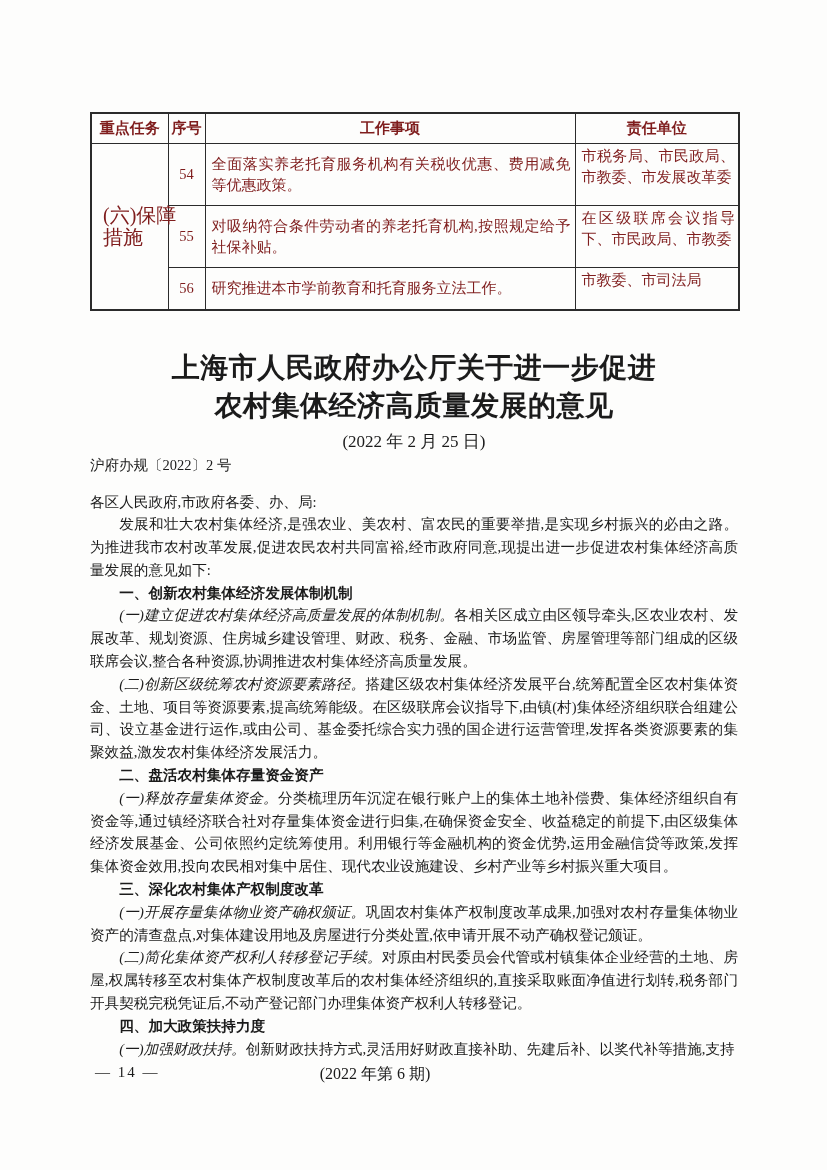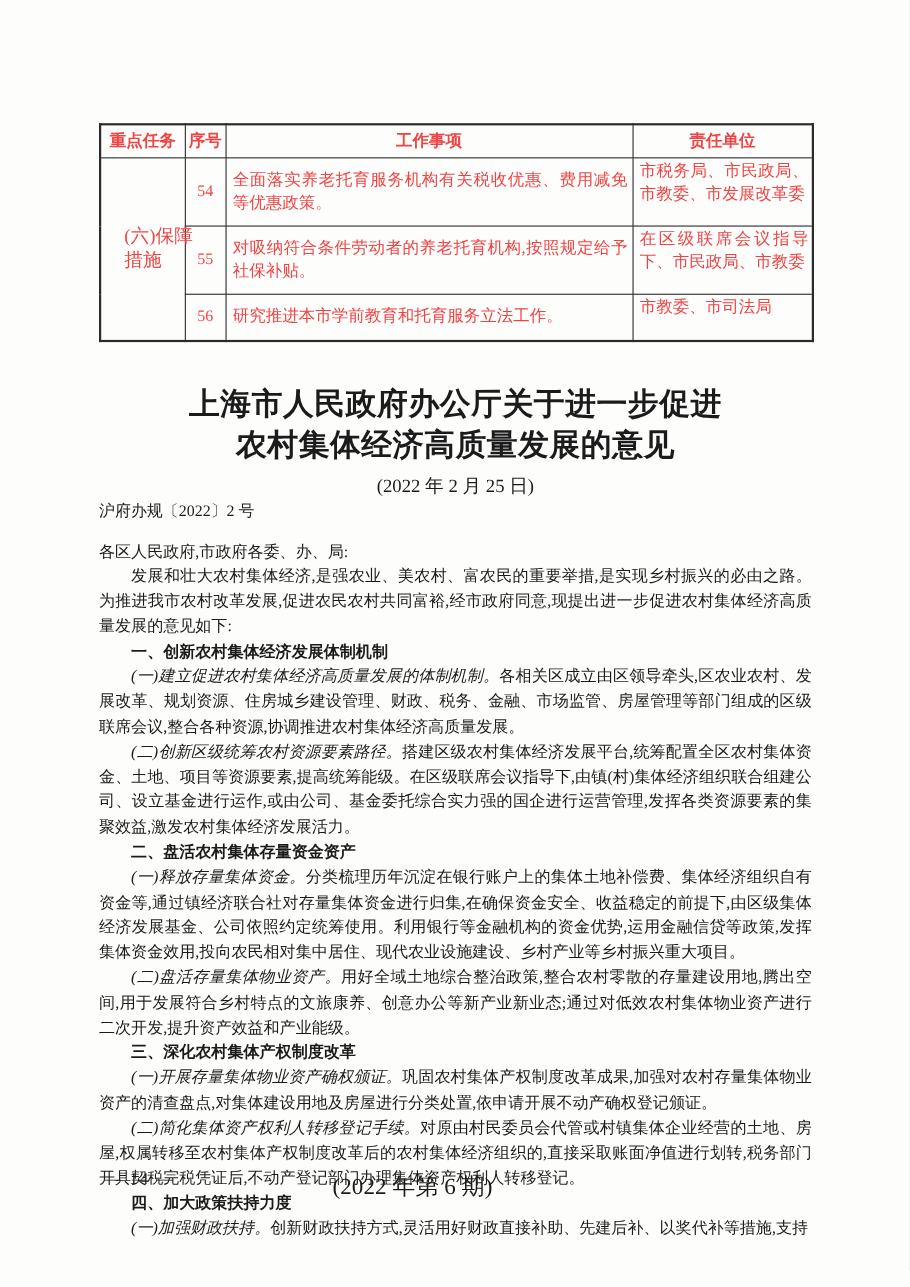--- a/index.html
+++ b/index.html
@@ -18,37 +18,37 @@
     top: 112px;
     width: 648px;
   }
 
   
   table.tasks {
     border-collapse: collapse;
     width: 648px;
     table-layout: fixed;
     font-size: 15px;
-    color: #ef4444;
+    color: #7f1d1d;
   }
   table.tasks th, table.tasks td { border: 1px solid #2b2b2b; }
   table.tasks { border: 2px solid #2b2b2b; }
   table.tasks th {
     font-weight: bold;
     text-align: center;
     height: 27px;
     padding: 1px 2px;
     font-size: 15px;
   }
   td.col-group {
     vertical-align: middle;
-    padding: 2px 2px 2px 21px;
+    padding: 2px 2px 2px 11px;
     white-space: pre;
     line-height: 22px;
-    font-size: 17px;
+    font-size: 20px;
   }
   td.col-no { text-align: center; vertical-align: middle; font-size: 14.5px; }
   td.col-task {
     text-align: justify;
     vertical-align: middle;
     padding: 2px 4px 2px 6px;
     line-height: 20.5px;
   }
   td.col-unit {
     text-align: justify;
@@ -103,21 +103,21 @@
     top: 1064px;
     font-size: 15px;
     letter-spacing: 2px;
   }
   .footer-issue {
     position: absolute;
     left: 0;
     top: 1064px;
     width: 750px;
     text-align: center;
-    font-size: 21px;
+    font-size: 16px;
   }
 </style>
 </head>
 <body>
 
 <div class="page">
   <div class="inner">
 
     <table class="tasks">
       <colgroup>
@@ -163,21 +163,20 @@
     </div>
 
     <div class="body-text" id="body-paragraphs">
         <p class="salutation">各区人民政府,市政府各委、办、局:</p>
         <p class="body">发展和壮大农村集体经济,是强农业、美农村、富农民的重要举措,是实现乡村振兴的必由之路。为推进我市农村改革发展,促进农民农村共同富裕,经市政府同意,现提出进一步促进农村集体经济高质量发展的意见如下:</p>
         <p class="heading">一、创新农村集体经济发展体制机制</p>
         <p class="item"><span class="lead">(一)建立促进农村集体经济高质量发展的体制机制。</span>各相关区成立由区领导牵头,区农业农村、发展改革、规划资源、住房城乡建设管理、财政、税务、金融、市场监管、房屋管理等部门组成的区级联席会议,整合各种资源,协调推进农村集体经济高质量发展。</p>
         <p class="item"><span class="lead">(二)创新区级统筹农村资源要素路径。</span>搭建区级农村集体经济发展平台,统筹配置全区农村集体资金、土地、项目等资源要素,提高统筹能级。在区级联席会议指导下,由镇(村)集体经济组织联合组建公司、设立基金进行运作,或由公司、基金委托综合实力强的国企进行运营管理,发挥各类资源要素的集聚效益,激发农村集体经济发展活力。</p>
         <p class="heading">二、盘活农村集体存量资金资产</p>
         <p class="item"><span class="lead">(一)释放存量集体资金。</span>分类梳理历年沉淀在银行账户上的集体土地补偿费、集体经济组织自有资金等,通过镇经济联合社对存量集体资金进行归集,在确保资金安全、收益稳定的前提下,由区级集体经济发展基金、公司依照约定统筹使用。利用银行等金融机构的资金优势,运用金融信贷等政策,发挥集体资金效用,投向农民相对集中居住、现代农业设施建设、乡村产业等乡村振兴重大项目。</p>
-        <p class="item"><span class="lead">(二)盘活存量集体物业资产。</span>用好全域土地综合整治政策,整合农村零散的存量建设用地,腾出空间,用于发展符合乡村特点的文旅康养、创意办公等新产业新业态;通过对低效农村集体物业资产进行二次开发,提升资产效益和产业能级。</p>
         <p class="heading">三、深化农村集体产权制度改革</p>
         <p class="item"><span class="lead">(一)开展存量集体物业资产确权颁证。</span>巩固农村集体产权制度改革成果,加强对农村存量集体物业资产的清查盘点,对集体建设用地及房屋进行分类处置,依申请开展不动产确权登记颁证。</p>
         <p class="item"><span class="lead">(二)简化集体资产权利人转移登记手续。</span>对原由村民委员会代管或村镇集体企业经营的土地、房屋,权属转移至农村集体产权制度改革后的农村集体经济组织的,直接采取账面净值进行划转,税务部门开具契税完税凭证后,不动产登记部门办理集体资产权利人转移登记。</p>
         <p class="heading">四、加大政策扶持力度</p>
         <p class="item"><span class="lead">(一)加强财政扶持。</span>创新财政扶持方式,灵活用好财政直接补助、先建后补、以奖代补等措施,支持</p>
       </div>
   </div>
 
   <div class="footer-page-number">— 14 —</div>
   <div class="footer-issue">(2022 年第 6 期)</div>

